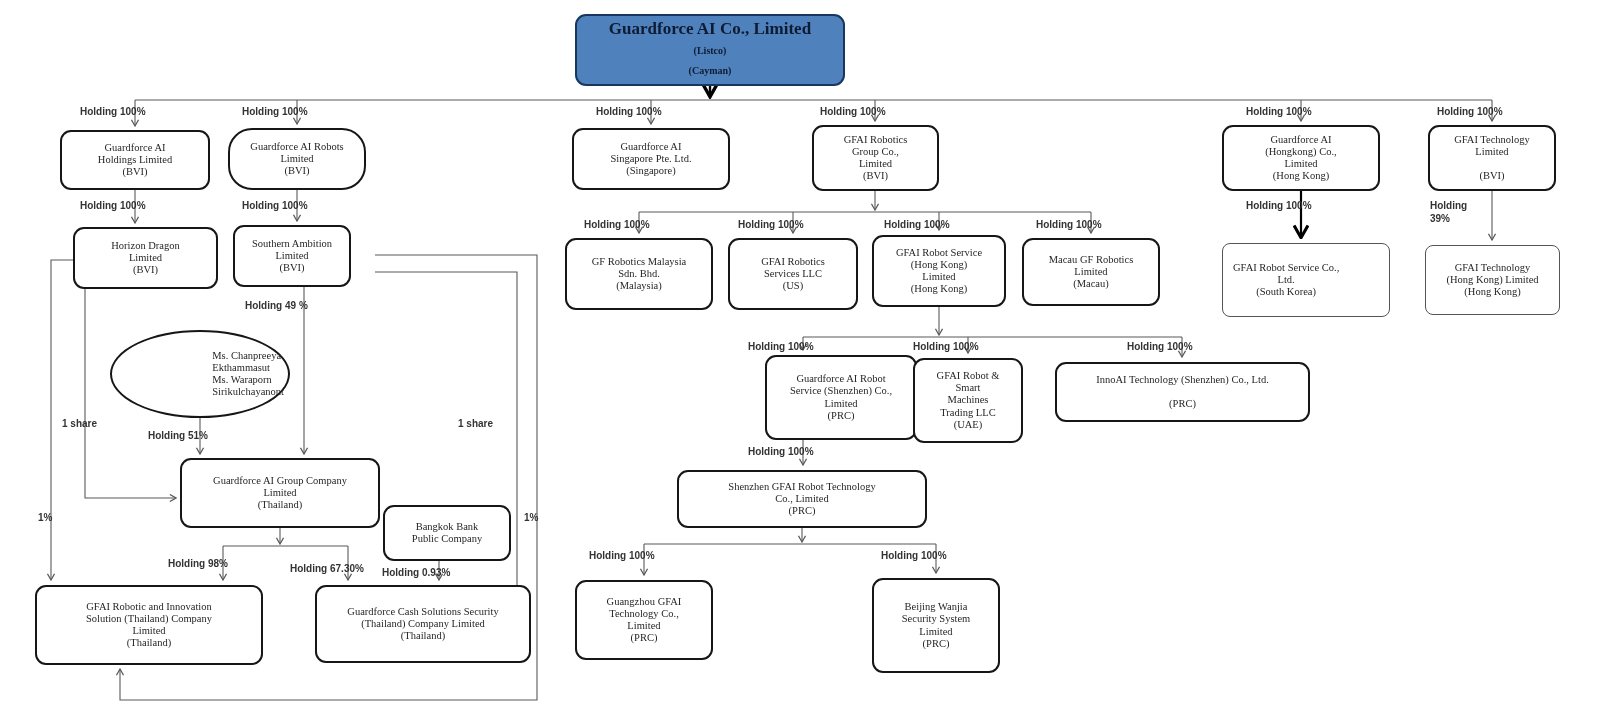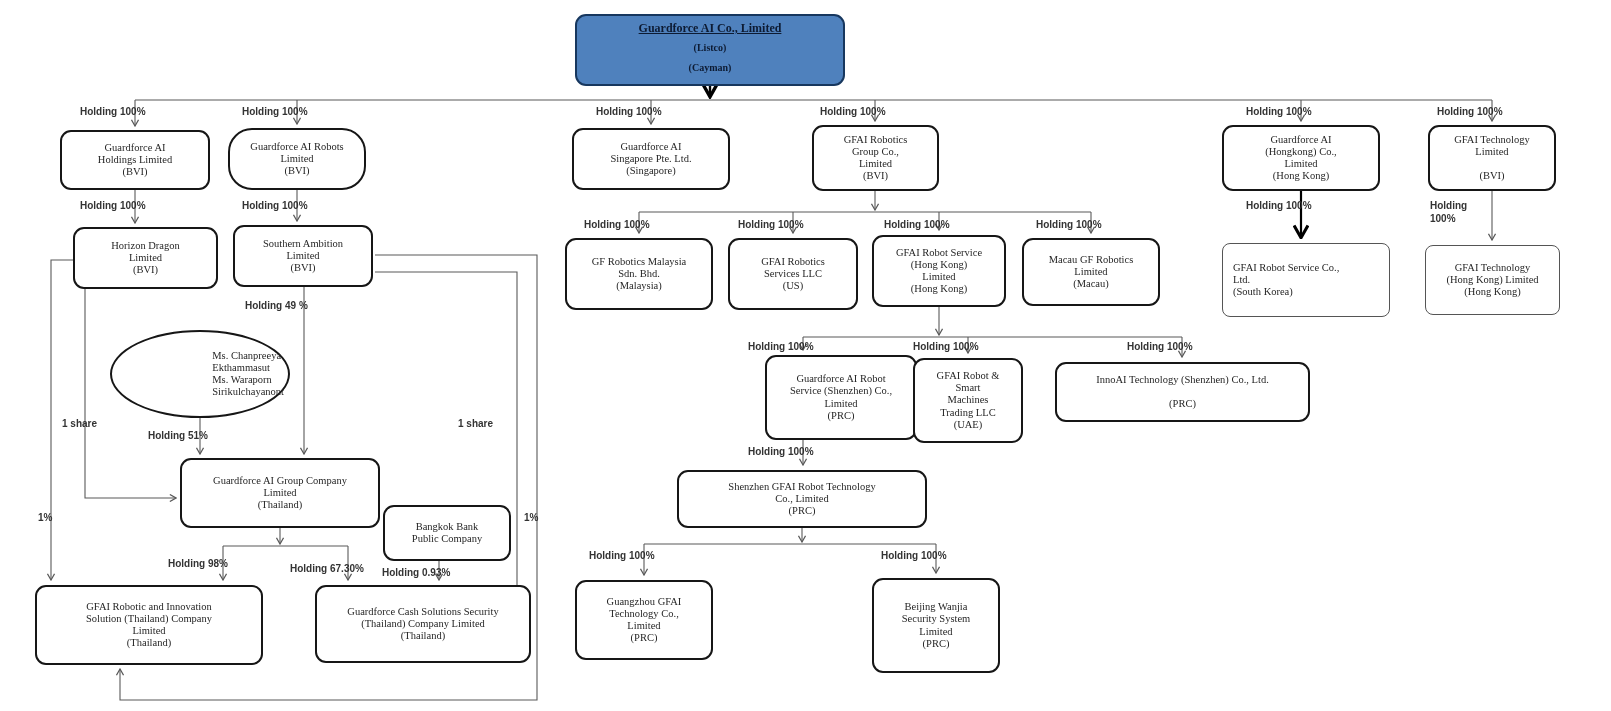--- a/index.html
+++ b/index.html
@@ -4,25 +4,25 @@
 <style>
   html,body{margin:0;padding:0;background:#fff;}
   #canvas{position:relative;width:1611px;height:711px;background:#fff;overflow:hidden;
           font-family:"Liberation Serif", serif;}
   #wires{position:absolute;left:0;top:0;width:1611px;height:711px;}
   .node{position:absolute;box-sizing:border-box;border:2px solid #161616;border-radius:11px;
         background:#fff;display:flex;align-items:center;justify-content:center;
         text-align:center;white-space:pre-line;font-size:10.5px;line-height:1.16;
         color:#262626;padding:2px 4px;z-index:2;}
   .node.thin{border-width:1.2px;border-color:#555;border-radius:8px;}
-  .node.left{text-align:left;justify-content:flex-start;padding-left:10px;}
+  .node.left{text-align:center;justify-content:flex-start;padding-left:10px;}
   .node.ellipse{border-radius:50%;text-align:left;justify-content:flex-start;padding-left:30px;}
   .node.root{background:#4f81bd;border-color:#17375e;flex-direction:column;color:#0d1b33;
              font-weight:bold;gap:2px;}
-  .root .name{font-size:12px;text-decoration:underline;}
+  .root .name{font-size:17px;}
   .root .sub{font-size:10px;line-height:2.0;}
   .hlabel{position:absolute;font-family:"Liberation Sans", sans-serif;font-weight:bold;
           font-size:10px;color:#333;white-space:pre-line;z-index:3;line-height:1.25;}
 </style>
 </head>
 <body>
 
 <div id="canvas">
 
   <svg id="wires" viewBox="0 0 1611 711" xmlns="http://www.w3.org/2000/svg">
@@ -105,21 +105,21 @@
 Limited
 (Hong Kong)</span></div>
   <div class="node" style="left:1428px;top:125px;width:128px;height:66px;"><span>GFAI Technology
 Limited
 
 (BVI)</span></div>
 
   <div class="node" style="left:73px;top:227px;width:145px;height:62px;"><span>Horizon Dragon
 Limited
 (BVI)</span></div>
-  <div class="node" style="left:233px;top:225px;width:140px;height:62px;"><span>Southern Ambition
+  <div class="node" style="left:233px;top:225px;width:118px;height:62px;"><span>Southern Ambition
 Limited
 (BVI)</span></div>
 
   <div class="node ellipse" style="left:110px;top:330px;width:180px;height:88px;justify-content:flex-end;"><span>Ms. Chanpreeya
 Ekthammasut
 Ms. Waraporn
 Sirikulchayanont</span></div>
 
   <div class="node" style="left:180px;top:458px;width:200px;height:70px;"><span>Guardforce AI Group Company
 Limited
@@ -202,15 +202,15 @@
   <span class="hlabel" style="left:884px;top:219px;">Holding 100%</span>
   <span class="hlabel" style="left:1036px;top:219px;">Holding 100%</span>
   <span class="hlabel" style="left:748px;top:341px;">Holding 100%</span>
   <span class="hlabel" style="left:913px;top:341px;">Holding 100%</span>
   <span class="hlabel" style="left:1127px;top:341px;">Holding 100%</span>
   <span class="hlabel" style="left:748px;top:446px;">Holding 100%</span>
   <span class="hlabel" style="left:589px;top:550px;">Holding 100%</span>
   <span class="hlabel" style="left:881px;top:550px;">Holding 100%</span>
   <span class="hlabel" style="left:1246px;top:200px;">Holding 100%</span>
   <span class="hlabel" style="left:1430px;top:200px;">Holding
-100%</span>
+39%</span>
 
 </div>
 
 </body></html>

